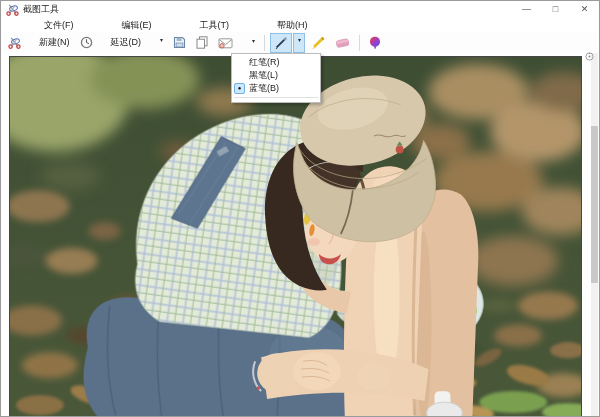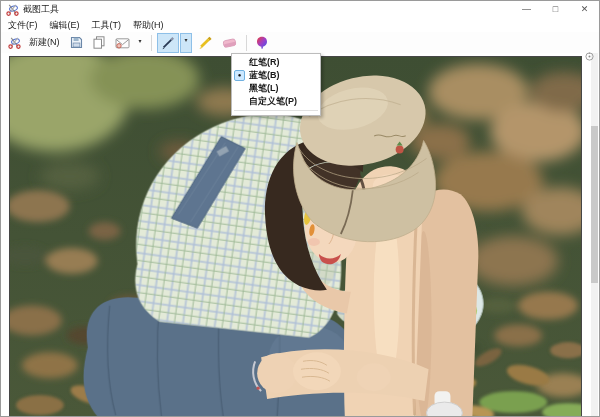--- a/index.html
+++ b/index.html
@@ -9,39 +9,39 @@
     font-family:"Liberation Sans", sans-serif; -webkit-font-smoothing:antialiased;
   }
   
   .titlebar { position:absolute; top:0; left:0; right:0; height:17px; display:flex; align-items:center; padding-left:5px; background:#fff; }
   .app-icon { width:13px; height:13px; display:inline-flex; align-items:center; justify-content:center; }
   .title { font-size:9px; color:#1a1a1a; margin-left:4px; }
   .win-controls { position:absolute; right:0; top:0; display:flex; }
   .wc { width:29px; height:17px; border:none; background:transparent; color:#555; font-size:9px; line-height:17px; text-align:center; padding:0; font-family:inherit; cursor:default; }
   
   .menubar { position:absolute; top:17px; left:0; right:0; height:14px; display:flex; align-items:center; padding-left:1px; font-size:9px; color:#1a1a1a; background:#fff; }
-  .menu-item { padding:0 6px; }
+  .menu-item { padding:0 6px;margin-left:36px; }
   
   .toolbar { position:absolute; top:31px; left:0; right:0; height:21px; display:flex; align-items:center; padding-left:2px; font-size:9px; color:#1a1a1a; background:#fdfdfd; border-bottom:1px solid #e6e6e6; }
-  .tbtn { display:flex; align-items:flex-start; gap:8px; padding:2px 3px; margin:0 1px; border:1px solid transparent; background:transparent; font:inherit; color:inherit; cursor:default; }
+  .tbtn { display:flex; align-items:flex-start; gap:18px; padding:2px 3px; margin:0 1px; border:1px solid transparent; background:transparent; font:inherit; color:inherit; cursor:default; }
   .ticon { display:inline-flex; align-items:center; }
   .tsep { width:1px; height:16px; background:#d8d8d8; margin:0 4px; }
   .dd { font-size:6px; color:#333; margin-left:1px; }
   .pen-group { display:flex; }
   .pen-main, .pen-arrow { background:#cde6f8; border:1px solid #8ec0e8; }
   .pen-arrow { border-left:1px solid #8ec0e8; margin-left:0; }
   
   .content { position:absolute; top:52px; left:0; right:0; bottom:0; background:#fff; }
   .photo { position:absolute; left:8px; top:3px; width:573px; height:362px; border:1px solid #464646; box-sizing:border-box; overflow:hidden; background:#42502f; }
   .vscroll { position:absolute; right:1px; top:0; width:7px; height:365px; background:#f1f1f1; }
   .vthumb { position:absolute; left:0; top:73px; width:7px; height:157px; background:#c9c9c9; }
   .pan-origin { position:absolute; left:584px; top:46px; width:9px; height:9px; }
   
   .pen-menu { position:absolute; left:230px; top:52px; width:88px; background:#fff; border:1px solid #bcbcbc; box-shadow:2px 2px 3px rgba(0,0,0,.25); z-index:10; padding:2px 0; font-size:9px; color:#1a1a1a; }
-  .pm-item { position:relative; height:13px; line-height:13px; padding-left:17px; white-space:nowrap;font-weight:bold; }
+  .pm-item { position:relative; height:13px; line-height:13px; padding-left:17px; white-space:nowrap; }
   .pm-check { position:absolute; left:2px; top:1px; width:11px; height:11px; box-sizing:border-box; background:#cce8ff; border:1px solid #70b0e0; border-radius:2px; text-align:center; line-height:9px; font-size:6px; color:#111; }
   .pm-sep { height:1px; background:#e0e0e0; margin:2px 2px; }
 </style>
 </head>
 <body>
 
 <div class="window">
 
   <div class="titlebar">
     <span class="app-icon">
@@ -76,20 +76,31 @@
           <line x1="3.2" y1="1.8" x2="10" y2="10.5" stroke="#888" stroke-width="1.1"></line>
           <line x1="9.8" y1="1.8" x2="3" y2="10.5" stroke="#aaa" stroke-width="1.1"></line>
           <circle cx="2.6" cy="10.6" r="1.7" fill="none" stroke="#c23b3b" stroke-width="1.2"></circle>
           <circle cx="10.4" cy="10.6" r="1.7" fill="none" stroke="#c23b3b" stroke-width="1.2"></circle>
         </svg>
       </span>
       <span>新建(N)</span>
     </button>
 
 
+    <button class="tbtn">
+      <span class="ticon">
+        <svg width="13" height="13" viewBox="0 0 13 13">
+          <circle cx="6.5" cy="6.5" r="5.1" fill="#fafafa" stroke="#7a7a7a" stroke-width="1.3"></circle>
+          <line x1="6.5" y1="6.5" x2="6.5" y2="3.3" stroke="#555" stroke-width="1"></line>
+          <line x1="6.5" y1="6.5" x2="8.9" y2="7.6" stroke="#555" stroke-width="1"></line>
+        </svg>
+      </span>
+      <span>延迟(D)</span>
+      <span class="dd">▾</span>
+    </button>
 
     <button class="tbtn">
       <span class="ticon">
         <svg width="13" height="13" viewBox="0 0 13 13">
           <path d="M1.5 1.5 h8 l2 2 v8 h-10 z" fill="#eef4fa" stroke="#6b87a8" stroke-width="1.1"></path>
           <rect x="3.6" y="1.8" width="5" height="3.2" fill="#9db6cc"></rect>
           <rect x="3.1" y="7" width="6.8" height="4" fill="#cfdceb" stroke="#6b87a8" stroke-width="0.7"></rect>
         </svg>
       </span>
     </button>
@@ -363,25 +374,22 @@
       <circle cx="4.5" cy="4.5" r="1" fill="#8a8a8a"></circle>
       <path d="M4.5 0.6 L5.4 1.8 L3.6 1.8 Z" fill="#8a8a8a"></path>
     </svg>
   </span>
 
   <div class="pen-menu">
     <div class="pm-item">
       <span>红笔(R)</span>
     </div>
     <div class="pm-item">
+      <span>黑笔(L)</span>
+    </div>
+    <div class="pm-item">
       <span class="pm-check">●</span>
       <span>蓝笔(B)</span>
     </div>
-    <div class="pm-item">
-      <span>黑笔(L)</span>
-    </div>
-    <div class="pm-item">
-      <span>自定义笔(P)</span>
-    </div>
     <div class="pm-sep"></div>
   </div>
 
 </div>
 
 </body></html>

